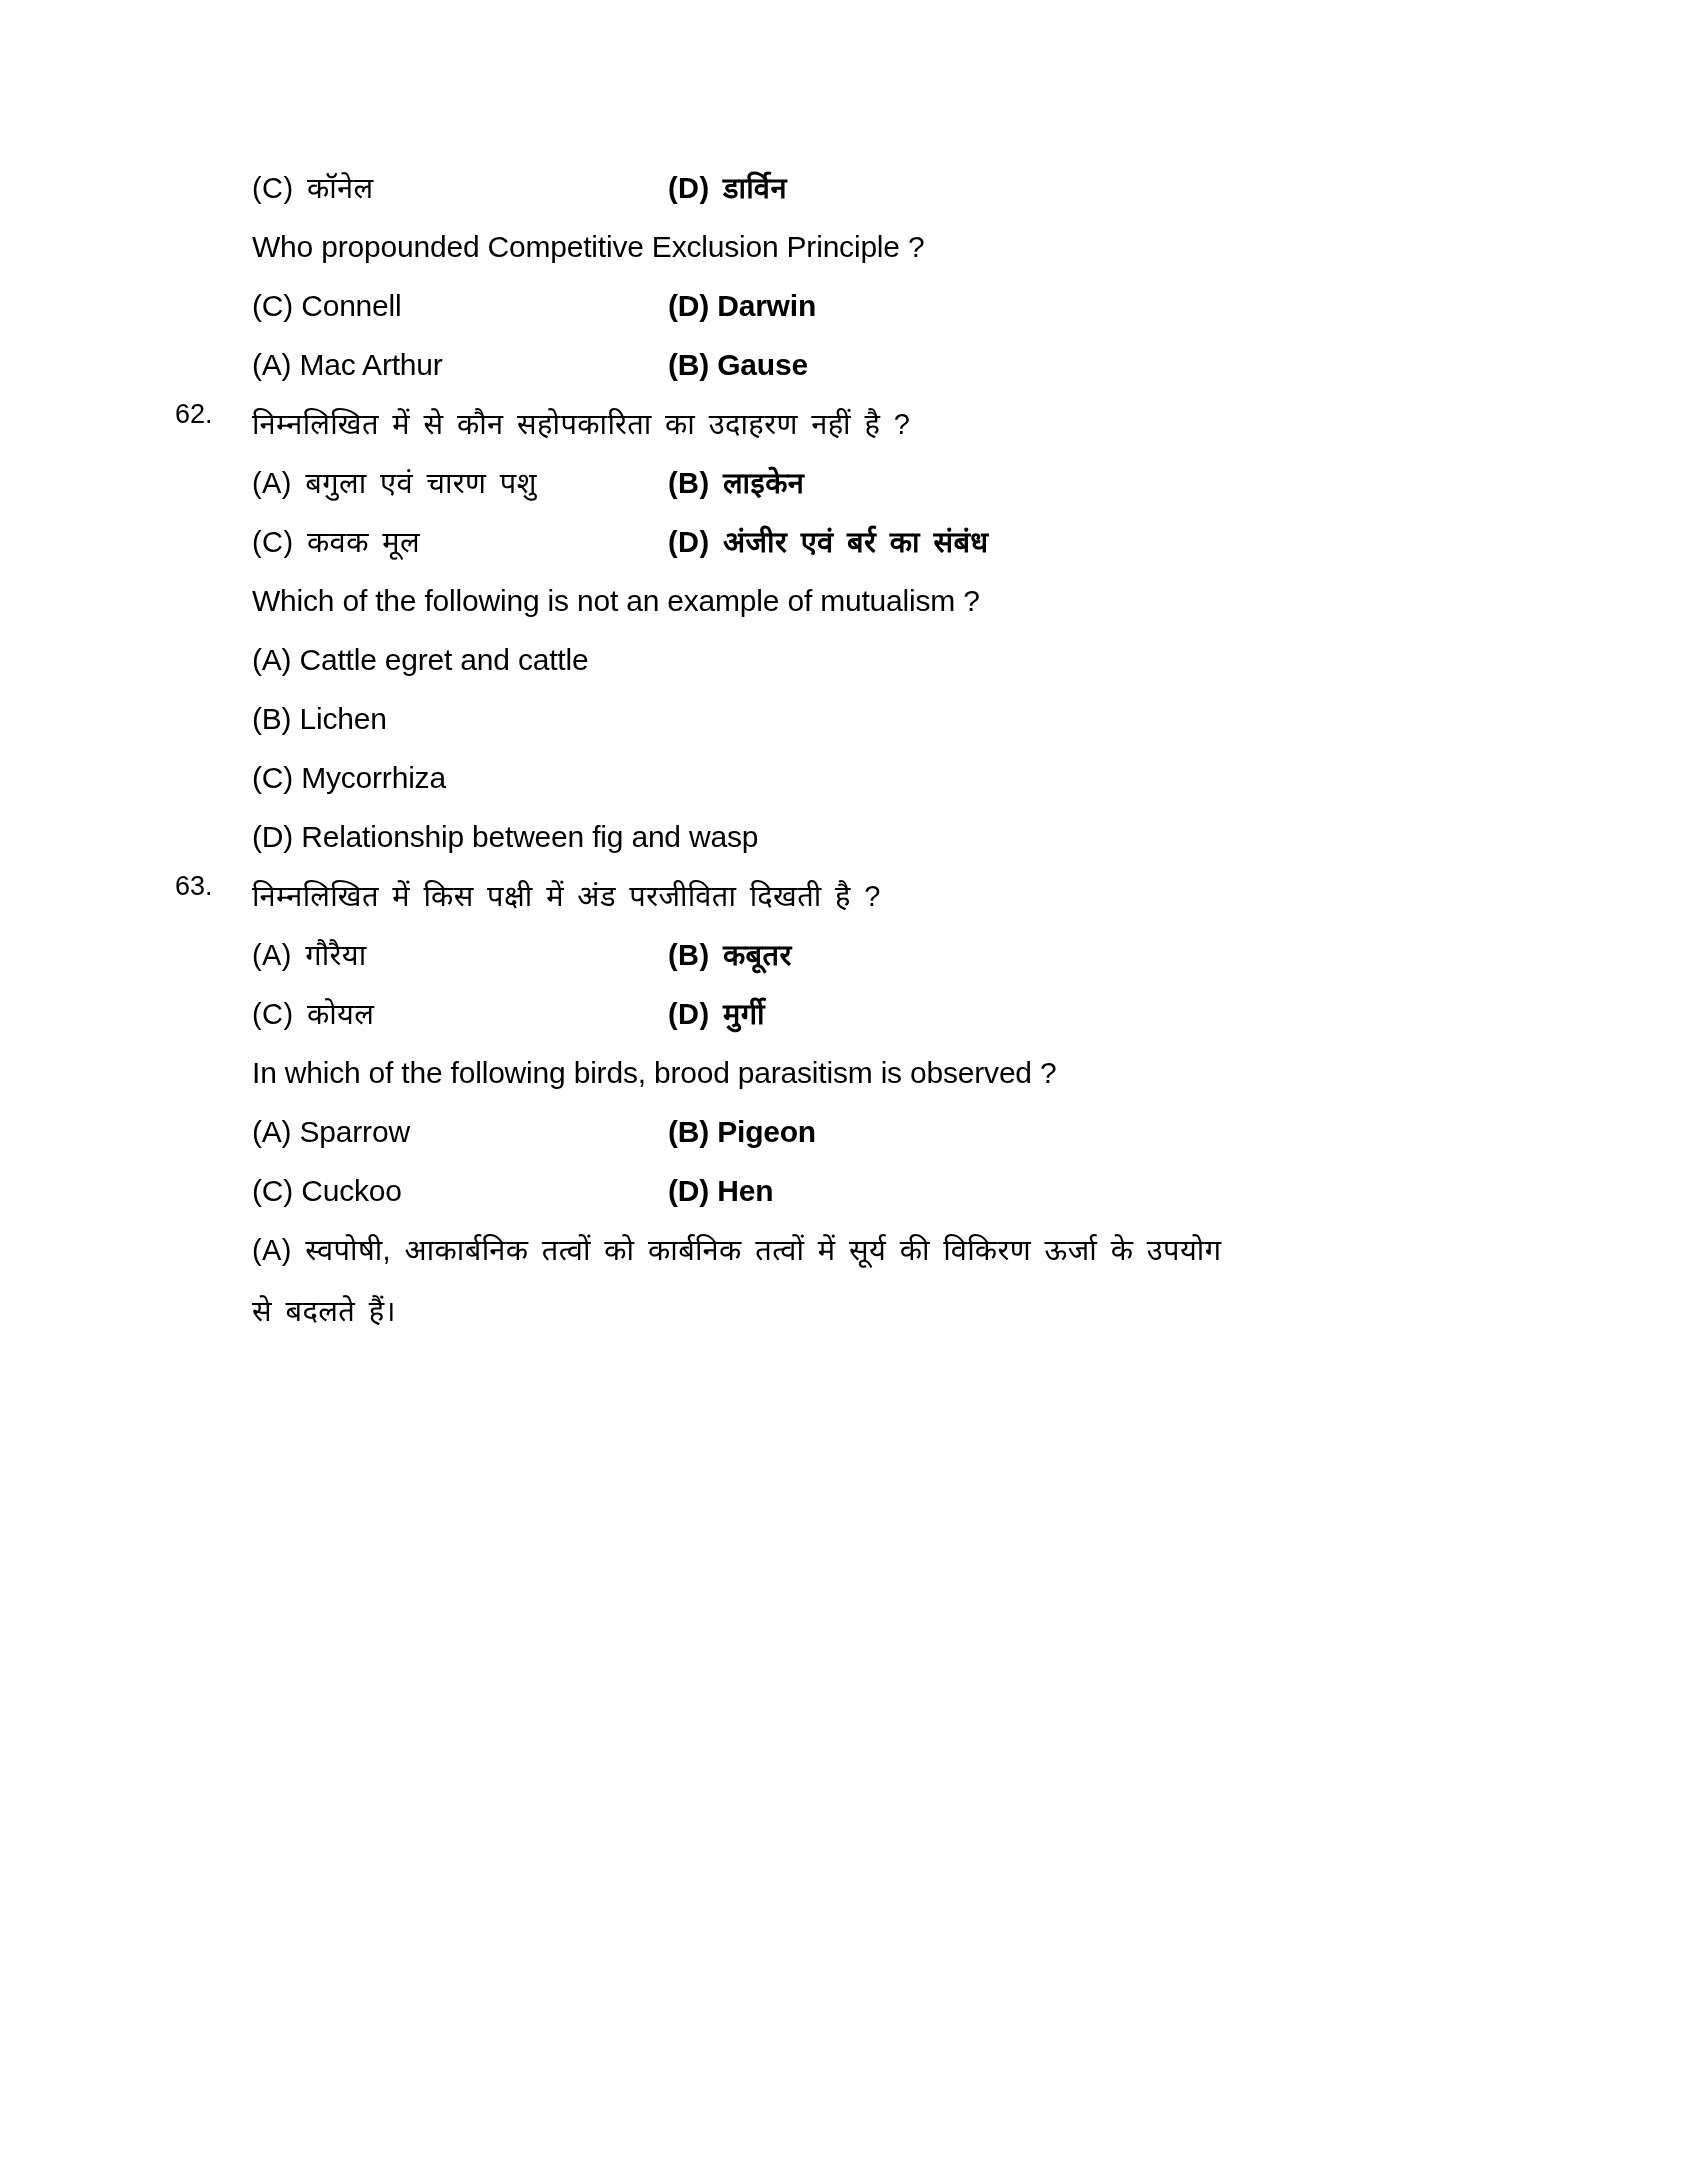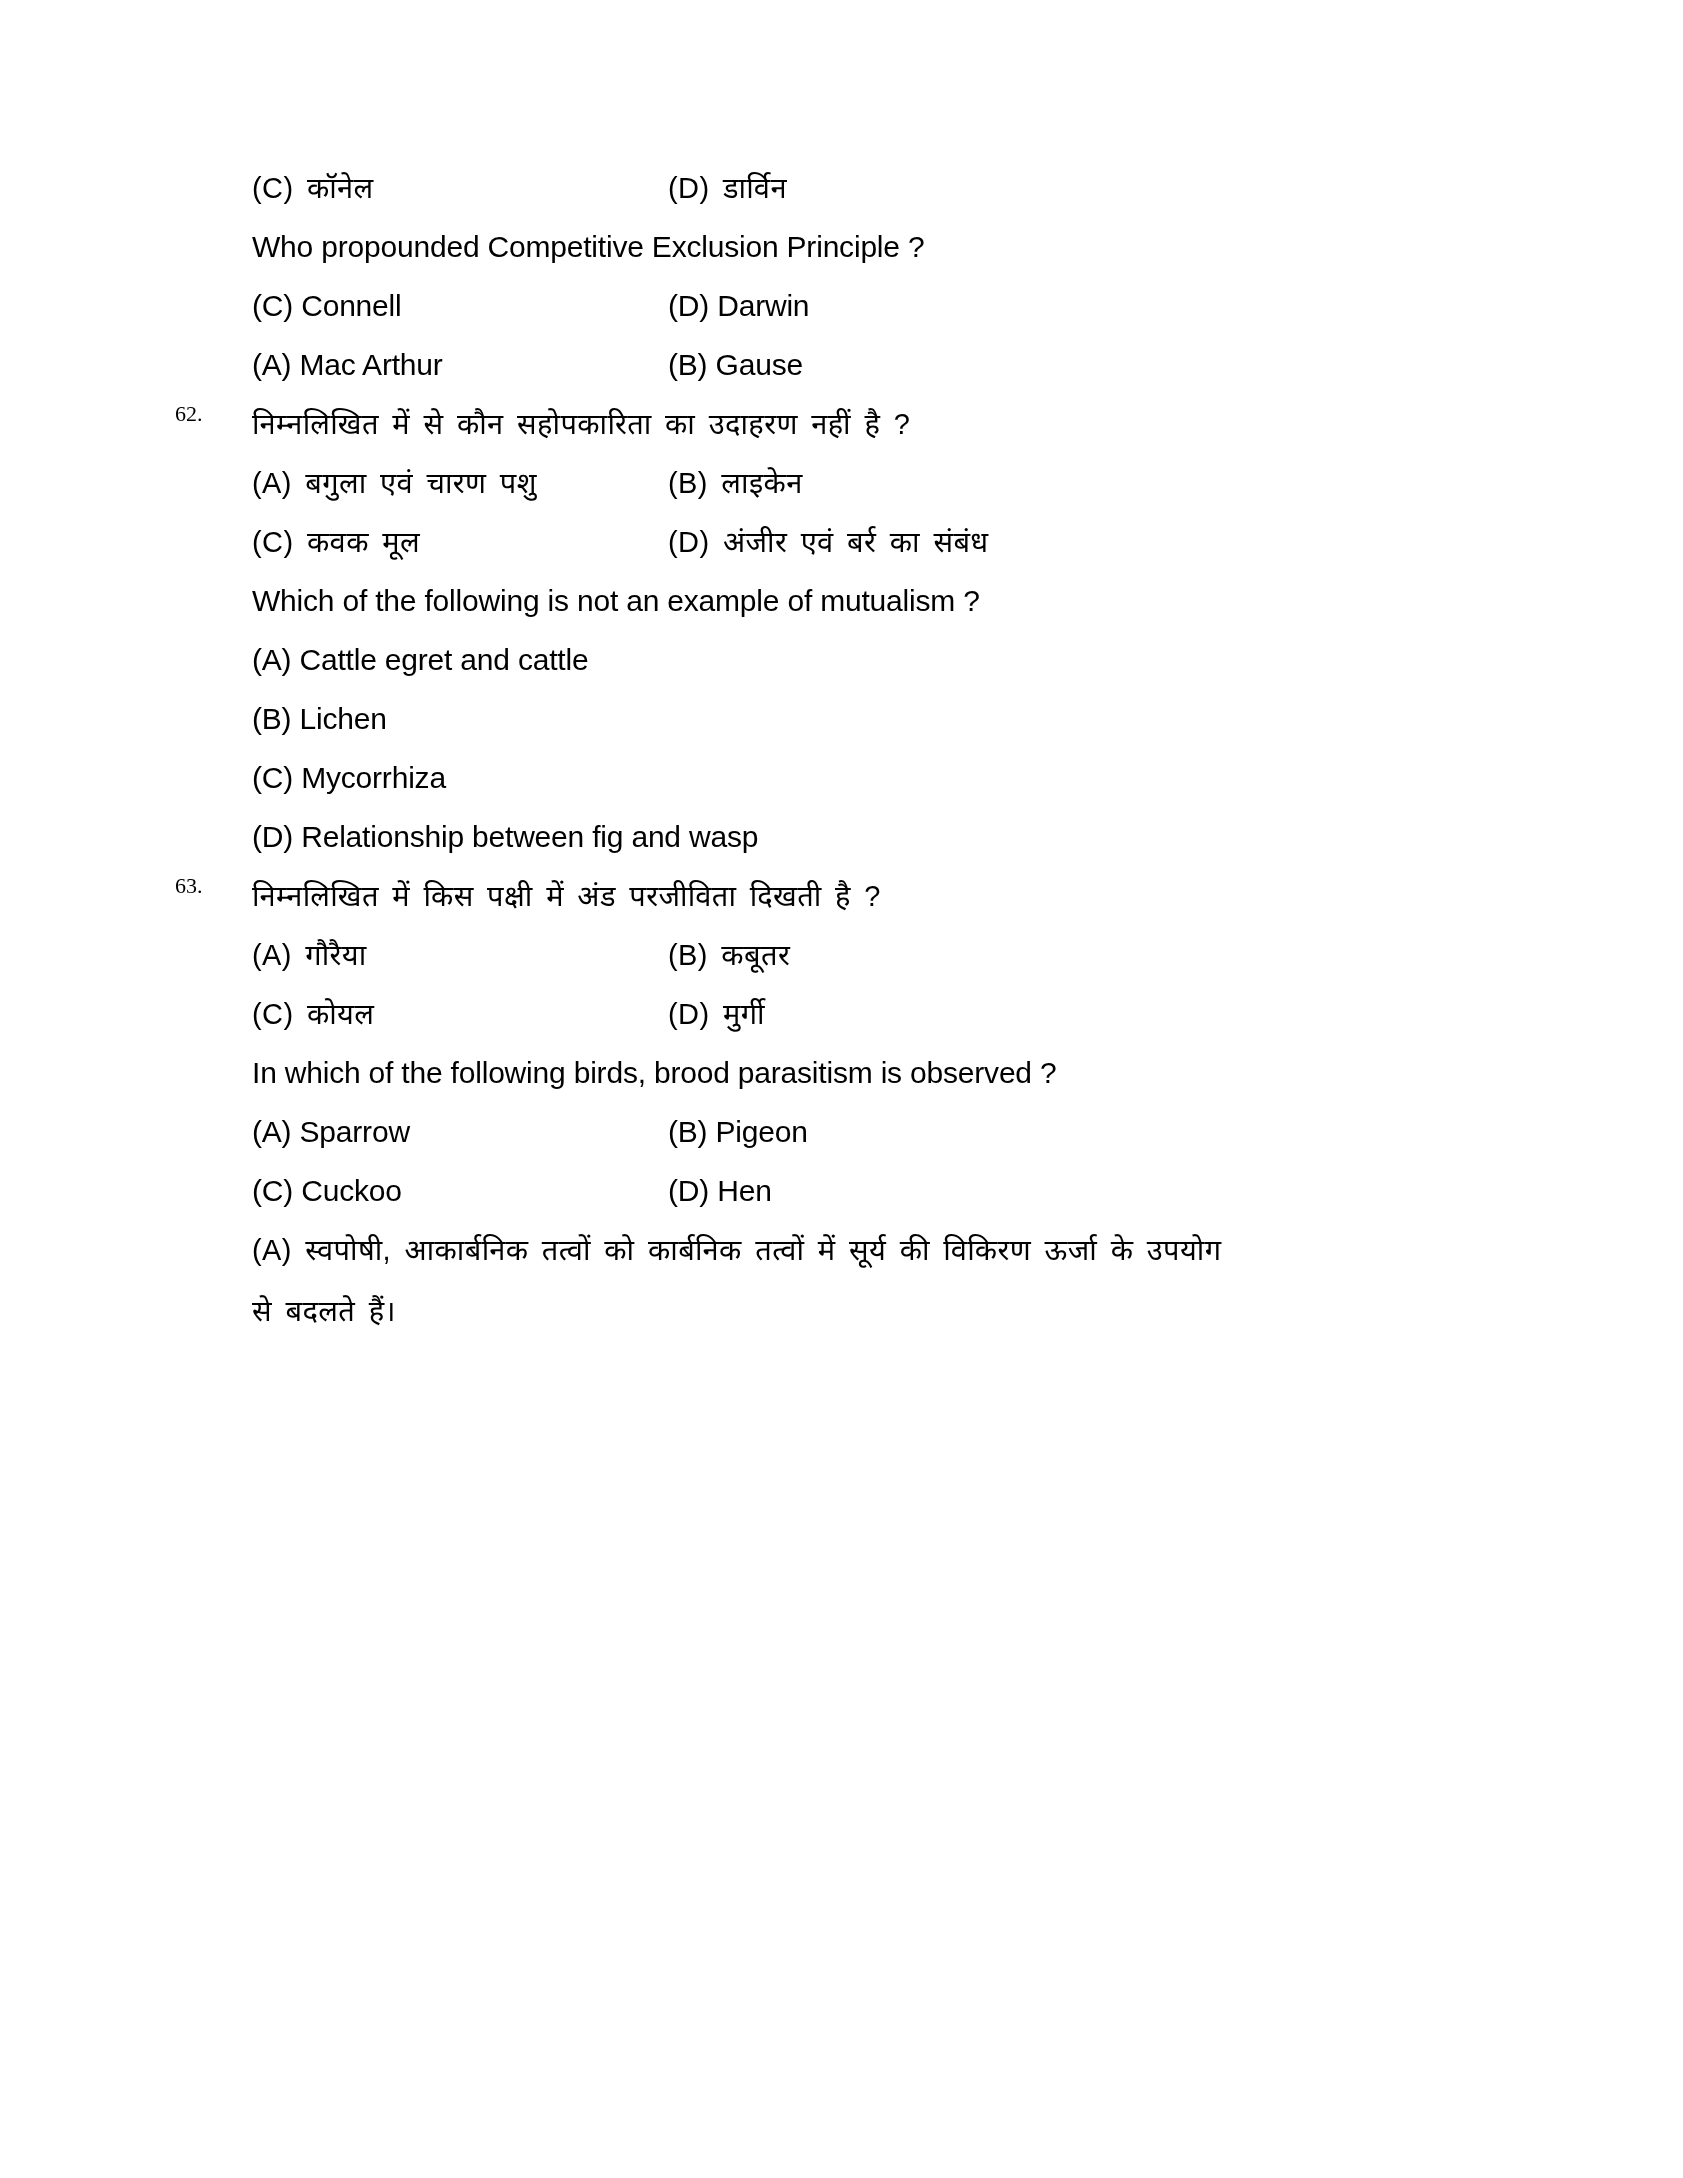--- a/index.html
+++ b/index.html
@@ -34,23 +34,23 @@
   .qblock {
     position: relative;
     margin-bottom: 0;
   }
   .qnum {
     position: absolute;
     left: -77px;
     top: 0;
     width: 59px;
     text-align: left;
-    font-size: 22px;
+    font-size: 27px;
     line-height: 40px;
-    font-family: Liberation Serif, serif;
+    font-family: Liberation Sans, sans-serif;
   }
   .qline {
     font-size: 30px;
     line-height: 40px;
     margin: 0 0 0 0;
     padding: 0;
     white-space: normal;
   }
   .hindi {
     font-family: "Liberation Sans", sans-serif;
@@ -66,21 +66,21 @@
 
   
   .optrow {
     display: flex;
     width: 100%;
   }
   .optrow > .opt {
     box-sizing: border-box;
   }
   .opt-left  { width: 416px; flex: 0 0 416px; }
-  .opt-right { flex: 1 1 auto; }
+  .opt-right { flex: 1 1 auto; font-weight: bold; }
 
   .opt {
     font-size: 30px;
     line-height: 40px;
   }
   .opt.hindi { font-size: 29px; }
 
   
   .slot {
     height: 59px;

